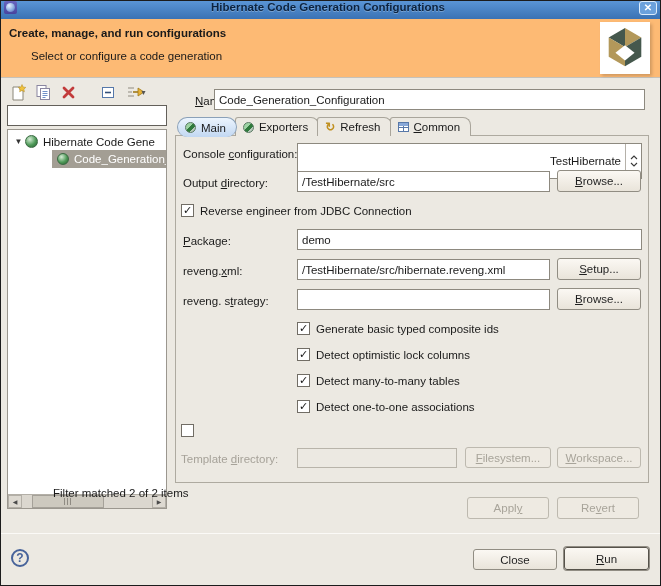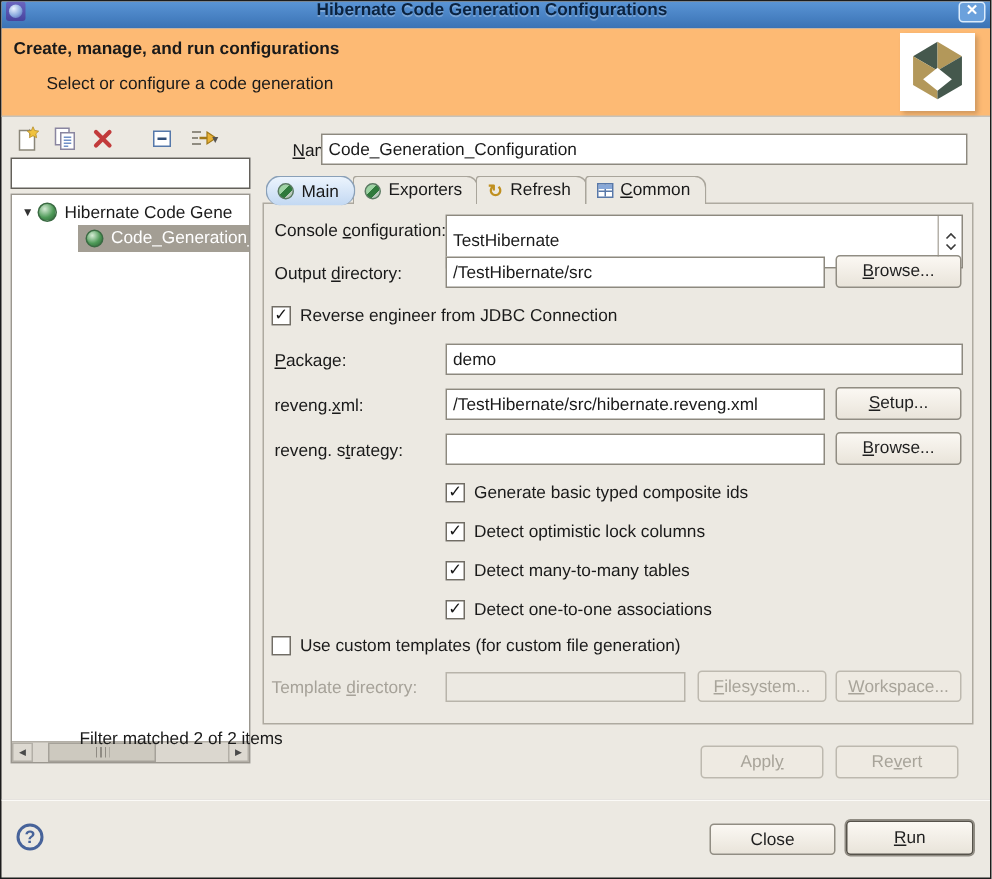--- a/index.html
+++ b/index.html
@@ -211,21 +211,21 @@
     </div>
     <div class="tab">
       <span class="grid-icon"></span>
       <span><u>C</u>ommon</span>
     </div>
   </div>
 
   <div class="group"></div>
 
   <div class="lbl" style="left:182px; top:147px;">Console <u>c</u>onfiguration:</div>
-  <div class="combo" style="left:296px; top:142px; width:345px; height:36px;">
+  <div class="combo" style="left:296px; top:142px; width:345px; height:36px;text-align:right;">
     <span class="combo-text">TestHibernate</span>
     <span class="combo-spin">
       <svg width="8" height="14" viewBox="0 0 8 14">
         <polyline points="1,5 4,2 7,5" fill="none" stroke="#3a3a3a" stroke-width="1.1"></polyline>
         <polyline points="1,9 4,12 7,9" fill="none" stroke="#3a3a3a" stroke-width="1.1"></polyline>
       </svg>
     </span>
   </div>
 
   <div class="lbl" style="left:182px; top:176px;">Output <u>d</u>irectory:</div>
@@ -260,21 +260,20 @@
     <span class="checkbox">✓</span>
     <span>Detect many-to-many tables</span>
   </div>
   <div class="checkrow" style="left:296px; top:398px;">
     <span class="checkbox">✓</span>
     <span>Detect one-to-one associations</span>
   </div>
 
   <div class="checkrow" style="left:180px; top:422px;">
     <span class="checkbox"></span>
-    <span>Use custom templates (for custom file generation)</span>
   </div>
 
   <div class="lbl disabled" style="left:180px; top:452px;">Template <u>d</u>irectory:</div>
   <input class="tinput disabled" style="left: 296px; top: 447px; width: 160px; height: 20px;" type="text" disabled="" value="">
   <div class="btn disabled" style="left:464px; top:446px; width:86px; height:21px;"><u>F</u>ilesystem...</div>
   <div class="btn disabled" style="left:556px; top:446px; width:84px; height:21px;"><u>W</u>orkspace...</div>
 
   <div class="btn disabled" style="left:466px; top:496px; width:82px; height:22px;">Appl<u>y</u></div>
   <div class="btn disabled" style="left:556px; top:496px; width:82px; height:22px;">Re<u>v</u>ert</div>
 

